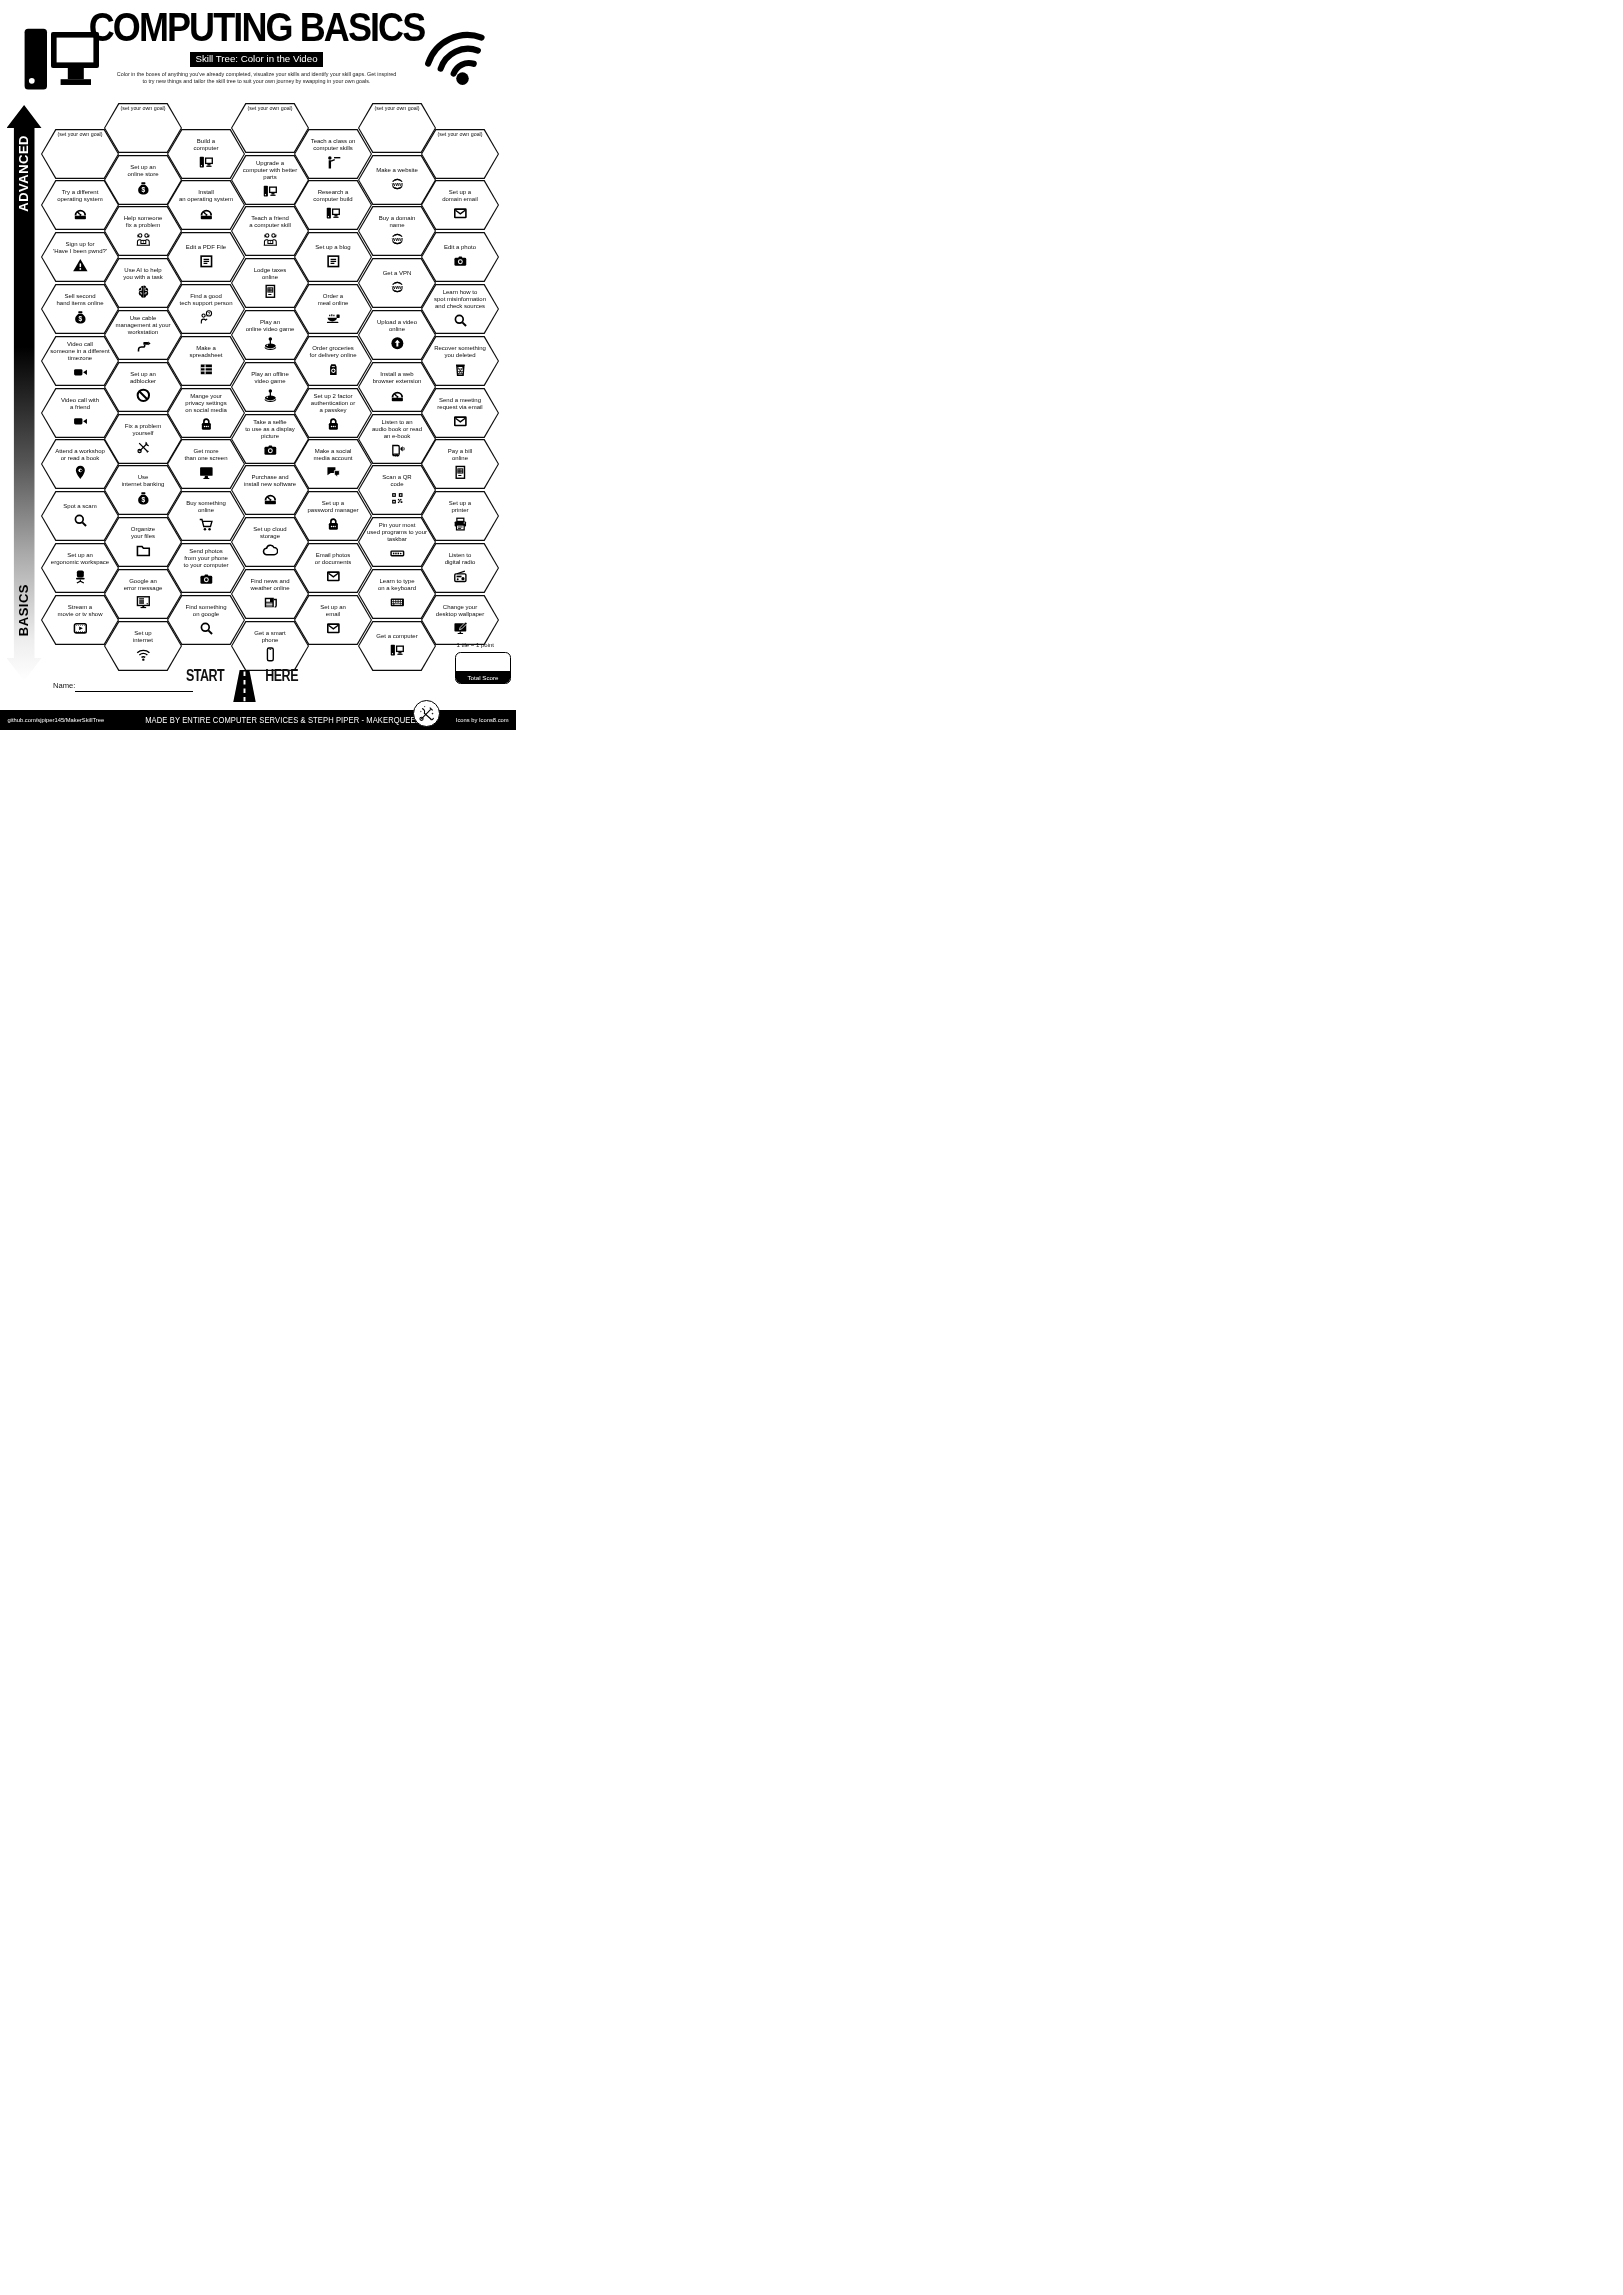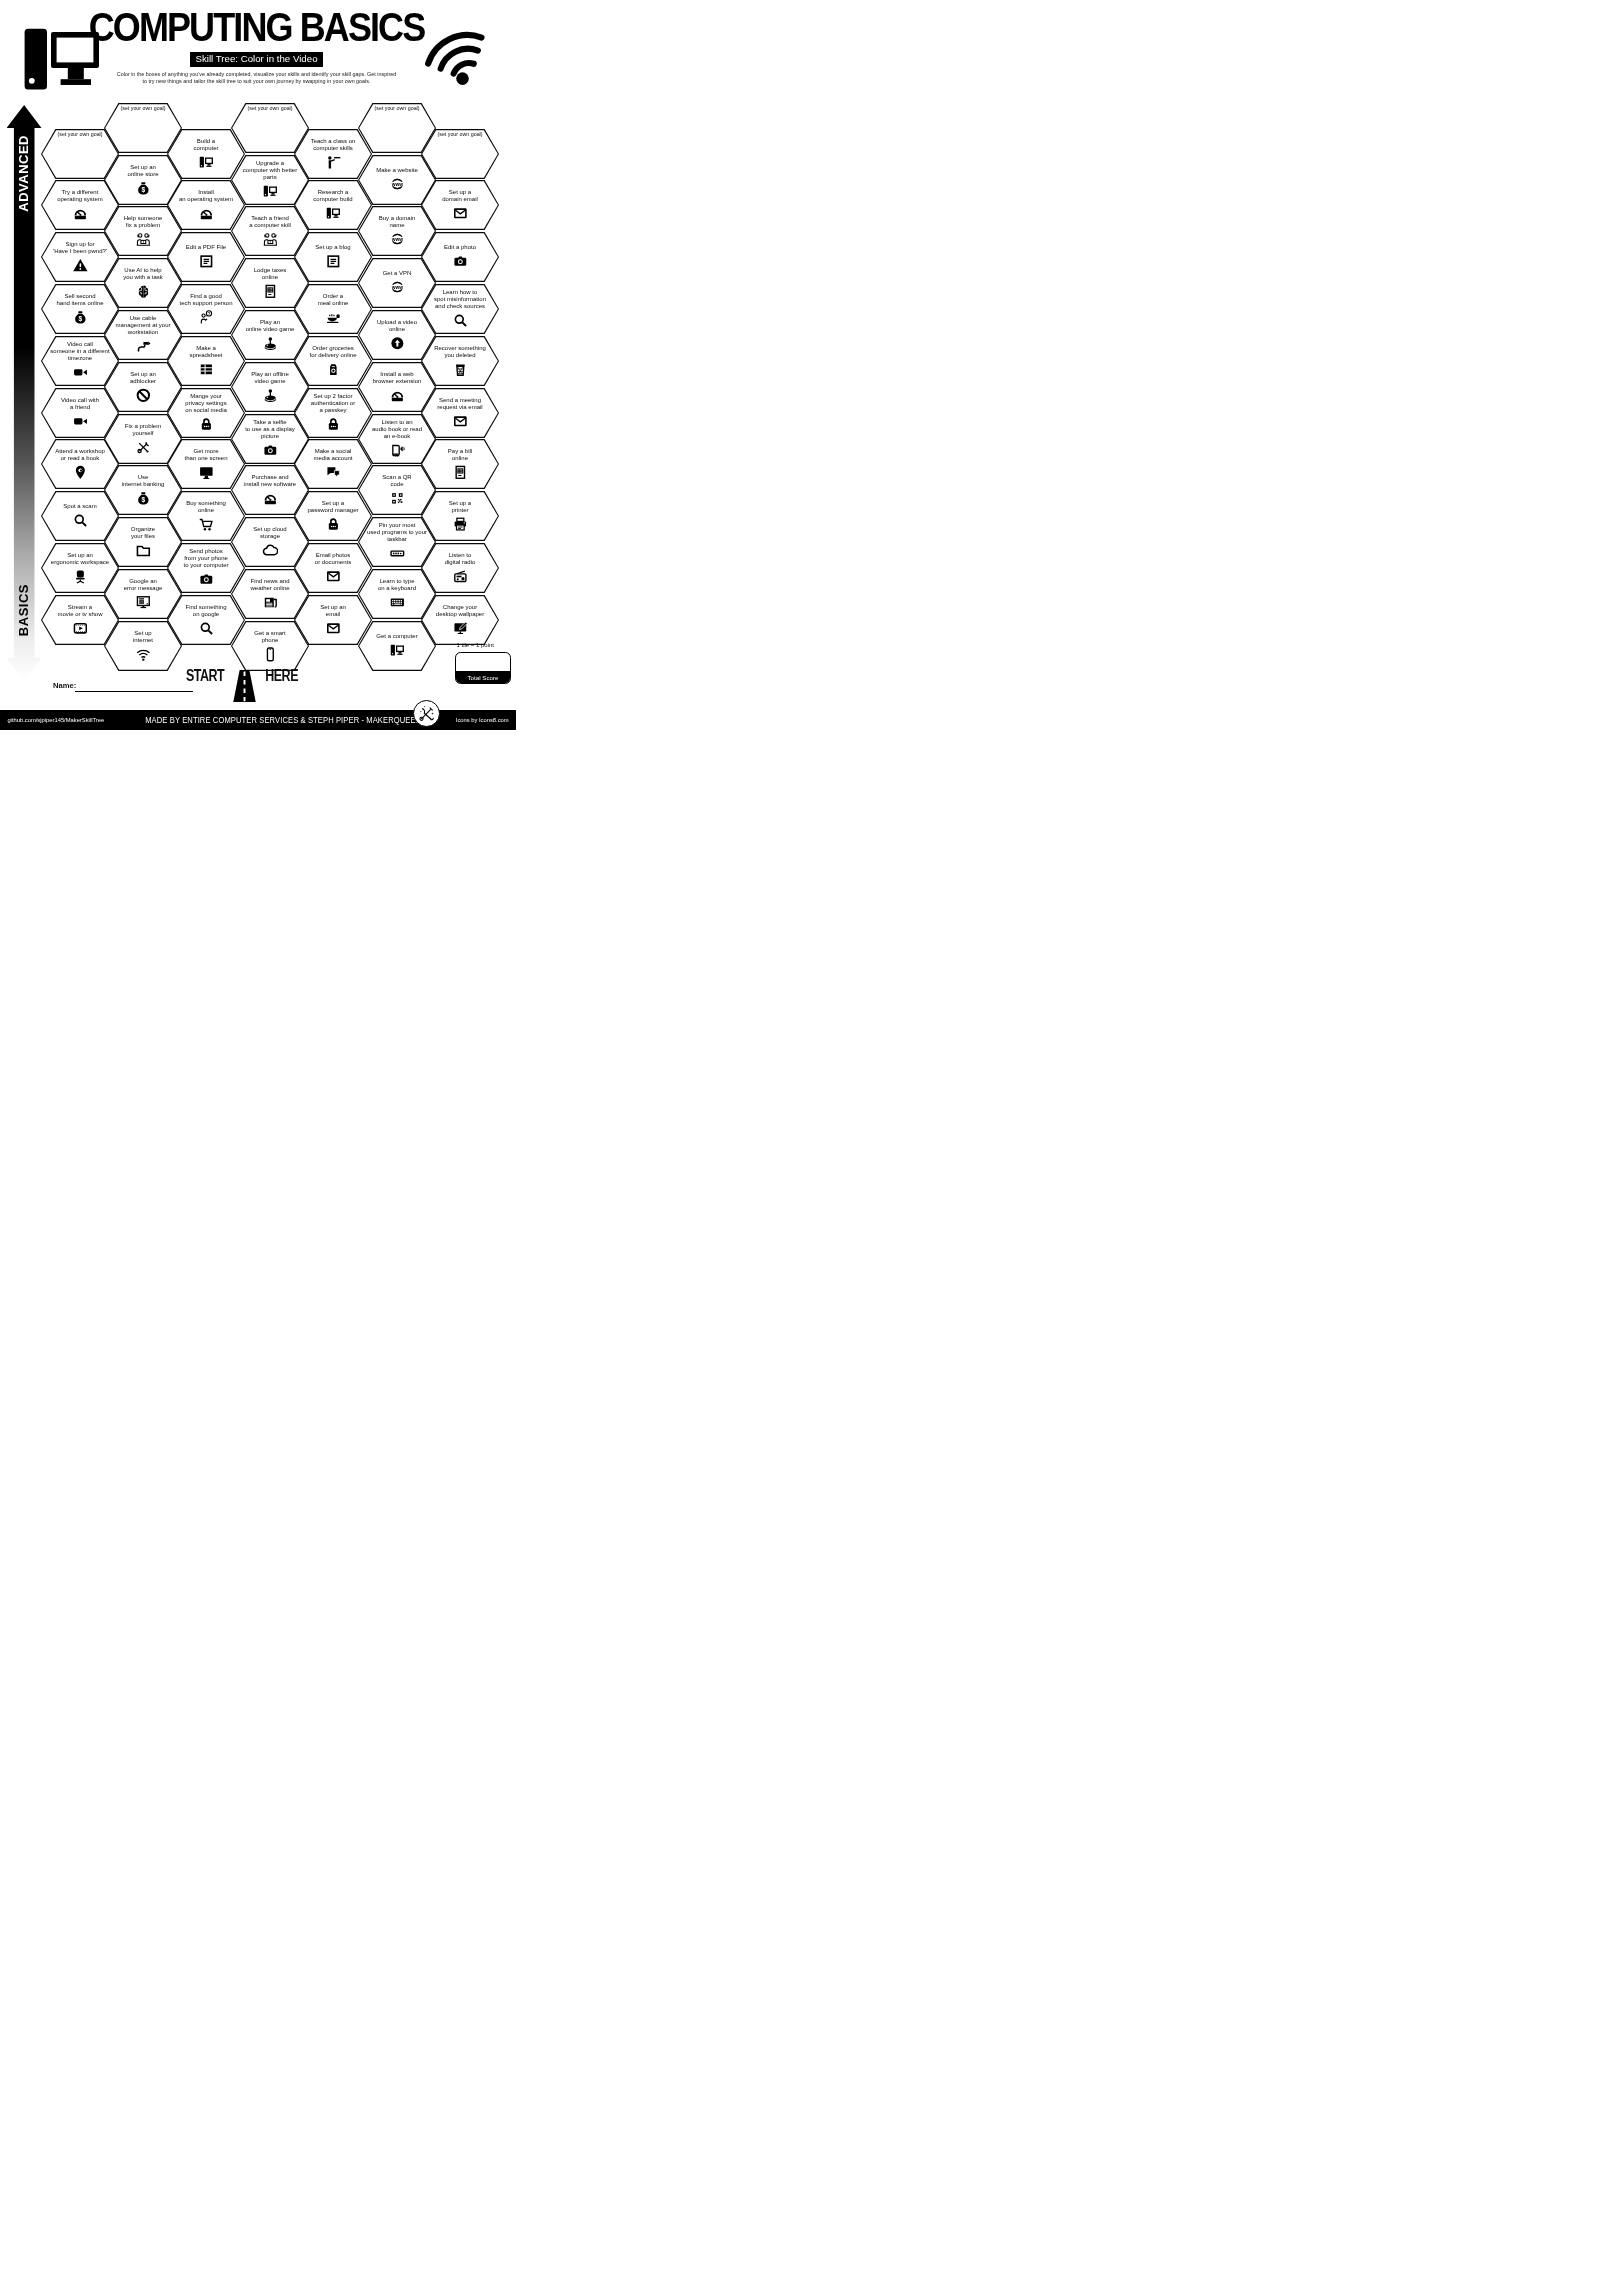--- a/index.html
+++ b/index.html
@@ -31,21 +31,21 @@
     display:flex;flex-direction:column;align-items:center;justify-content:center;text-align:center;}
   .hex-label{font-size:6px;line-height:1.12;white-space:pre-line;color:#0d0d0d;}
   .hex-icon{width:16.7px;height:16.7px;margin-top:2.3px;flex:none;}
   .hex-in.goal{justify-content:flex-start;padding-top:1.9px;}
   .goal .hex-label{font-size:5.3px;}
 
   
   .start-wrap{position:absolute;left:186px;top:669px;display:flex;align-items:flex-start;gap:8px;}
   .start-word{font-size:12.5px;font-weight:800;letter-spacing:-0.5px;transform:scaleY(1.25);}
   .road{width:25px;height:34px;}
-  .name-wrap{position:absolute;left:53px;top:681px;font-size:7.6px;font-weight:bold;}
+  .name-wrap{position:absolute;left:53px;top:681px;font-size:7.6px;}
   .name-line{position:absolute;left:75px;top:691px;width:118px;border-bottom:1px solid #000;}
   .tile-note{position:absolute;left:426px;top:642px;width:68px;text-align:right;font-size:6px;}
   .score-box{position:absolute;left:455px;top:652px;width:54px;height:30px;border:1.2px solid #000;border-radius:5.6px;overflow:hidden;background:#fff;}
   .score-bar{position:absolute;left:0;right:0;bottom:0;height:12px;background:#000;color:#fff;font-size:6.2px;display:flex;align-items:center;justify-content:center;}
   .cc-logo{position:absolute;left:413px;top:700px;width:25px;height:25px;border:0.9px solid #000;border-radius:50%;background:#fff;z-index:3;display:flex;align-items:center;justify-content:center;}
   .cc-logo svg{width:19.4px;height:19.4px;}
   .cc-text{position:absolute;left:442px;top:708px;font-size:8.6px;color:#000;z-index:3;}
 
   .footer{position:absolute;left:0;top:710px;width:516px;height:20.4px;background:#000;color:#fff;}
   .footer .f-left{position:absolute;left:7.4px;top:0;height:20.4px;display:flex;align-items:center;font-size:5.8px;}

